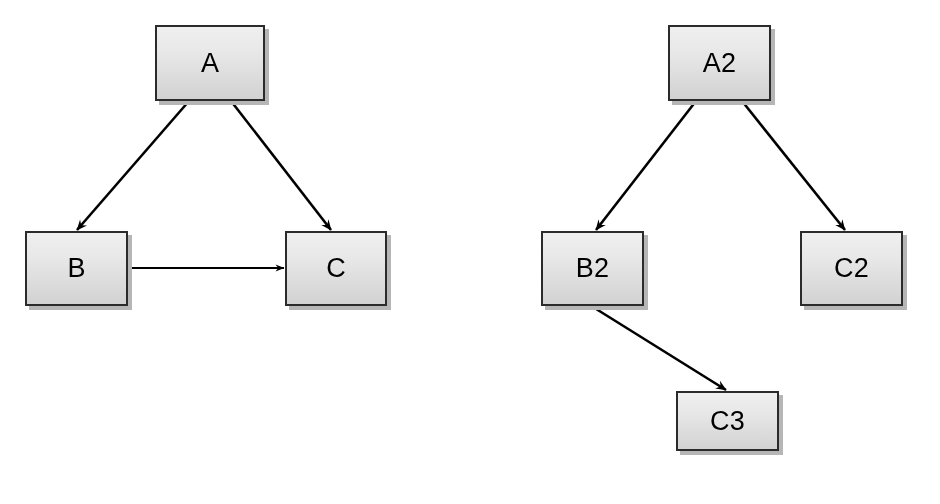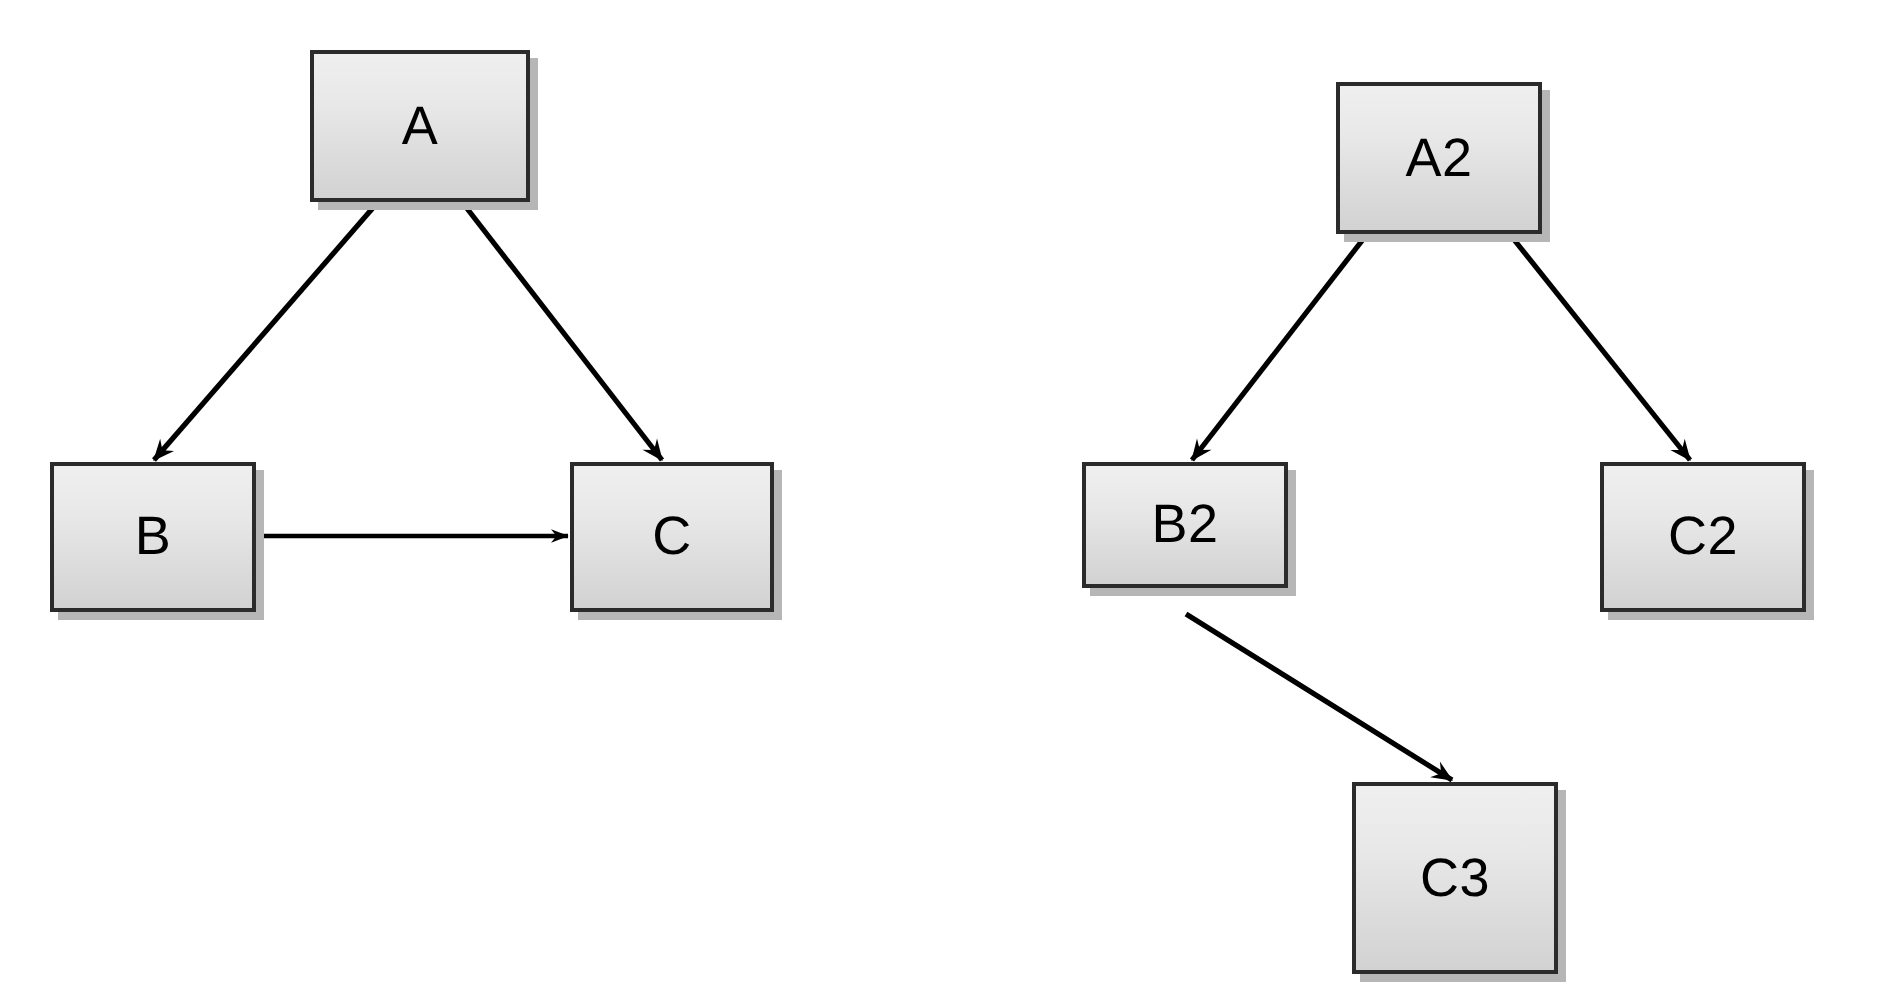--- a/index.html
+++ b/index.html
@@ -75,27 +75,27 @@
   <div id="nodes-group">
       <div class="node" style="left: 155px; top: 25px; width: 110px; height: 76px;">
         <span class="node-label">A</span>
       </div>
       <div class="node" style="left: 25px; top: 231px; width: 103px; height: 75px;">
         <span class="node-label">B</span>
       </div>
       <div class="node" style="left: 285px; top: 231px; width: 102px; height: 75px;">
         <span class="node-label">C</span>
       </div>
-      <div class="node" style="left: 668px; top: 41px; width: 103px; height: 76px; text-align: center;">
+      <div class="node" style="left: 668px; top: 25px; width: 103px; height: 76px; text-align: center;">
         <span class="node-label">A2</span>
       </div>
-      <div class="node" style="left: 541px; top: 231px; width: 103px; height: 63px;">
+      <div class="node" style="left: 541px; top: 231px; width: 103px; height: 75px;">
         <span class="node-label">B2</span>
       </div>
       <div class="node" style="left: 800px; top: 231px; width: 103px; height: 75px; justify-content: center;">
         <span class="node-label">C2</span>
       </div>
-      <div class="node" style="left: 676px; top: 391px; width: 103px; height: 96px;">
+      <div class="node" style="left: 676px; top: 391px; width: 103px; height: 60px;">
         <span class="node-label">C3</span>
       </div>
     </div>
 
 </div>
 
 </body></html>

